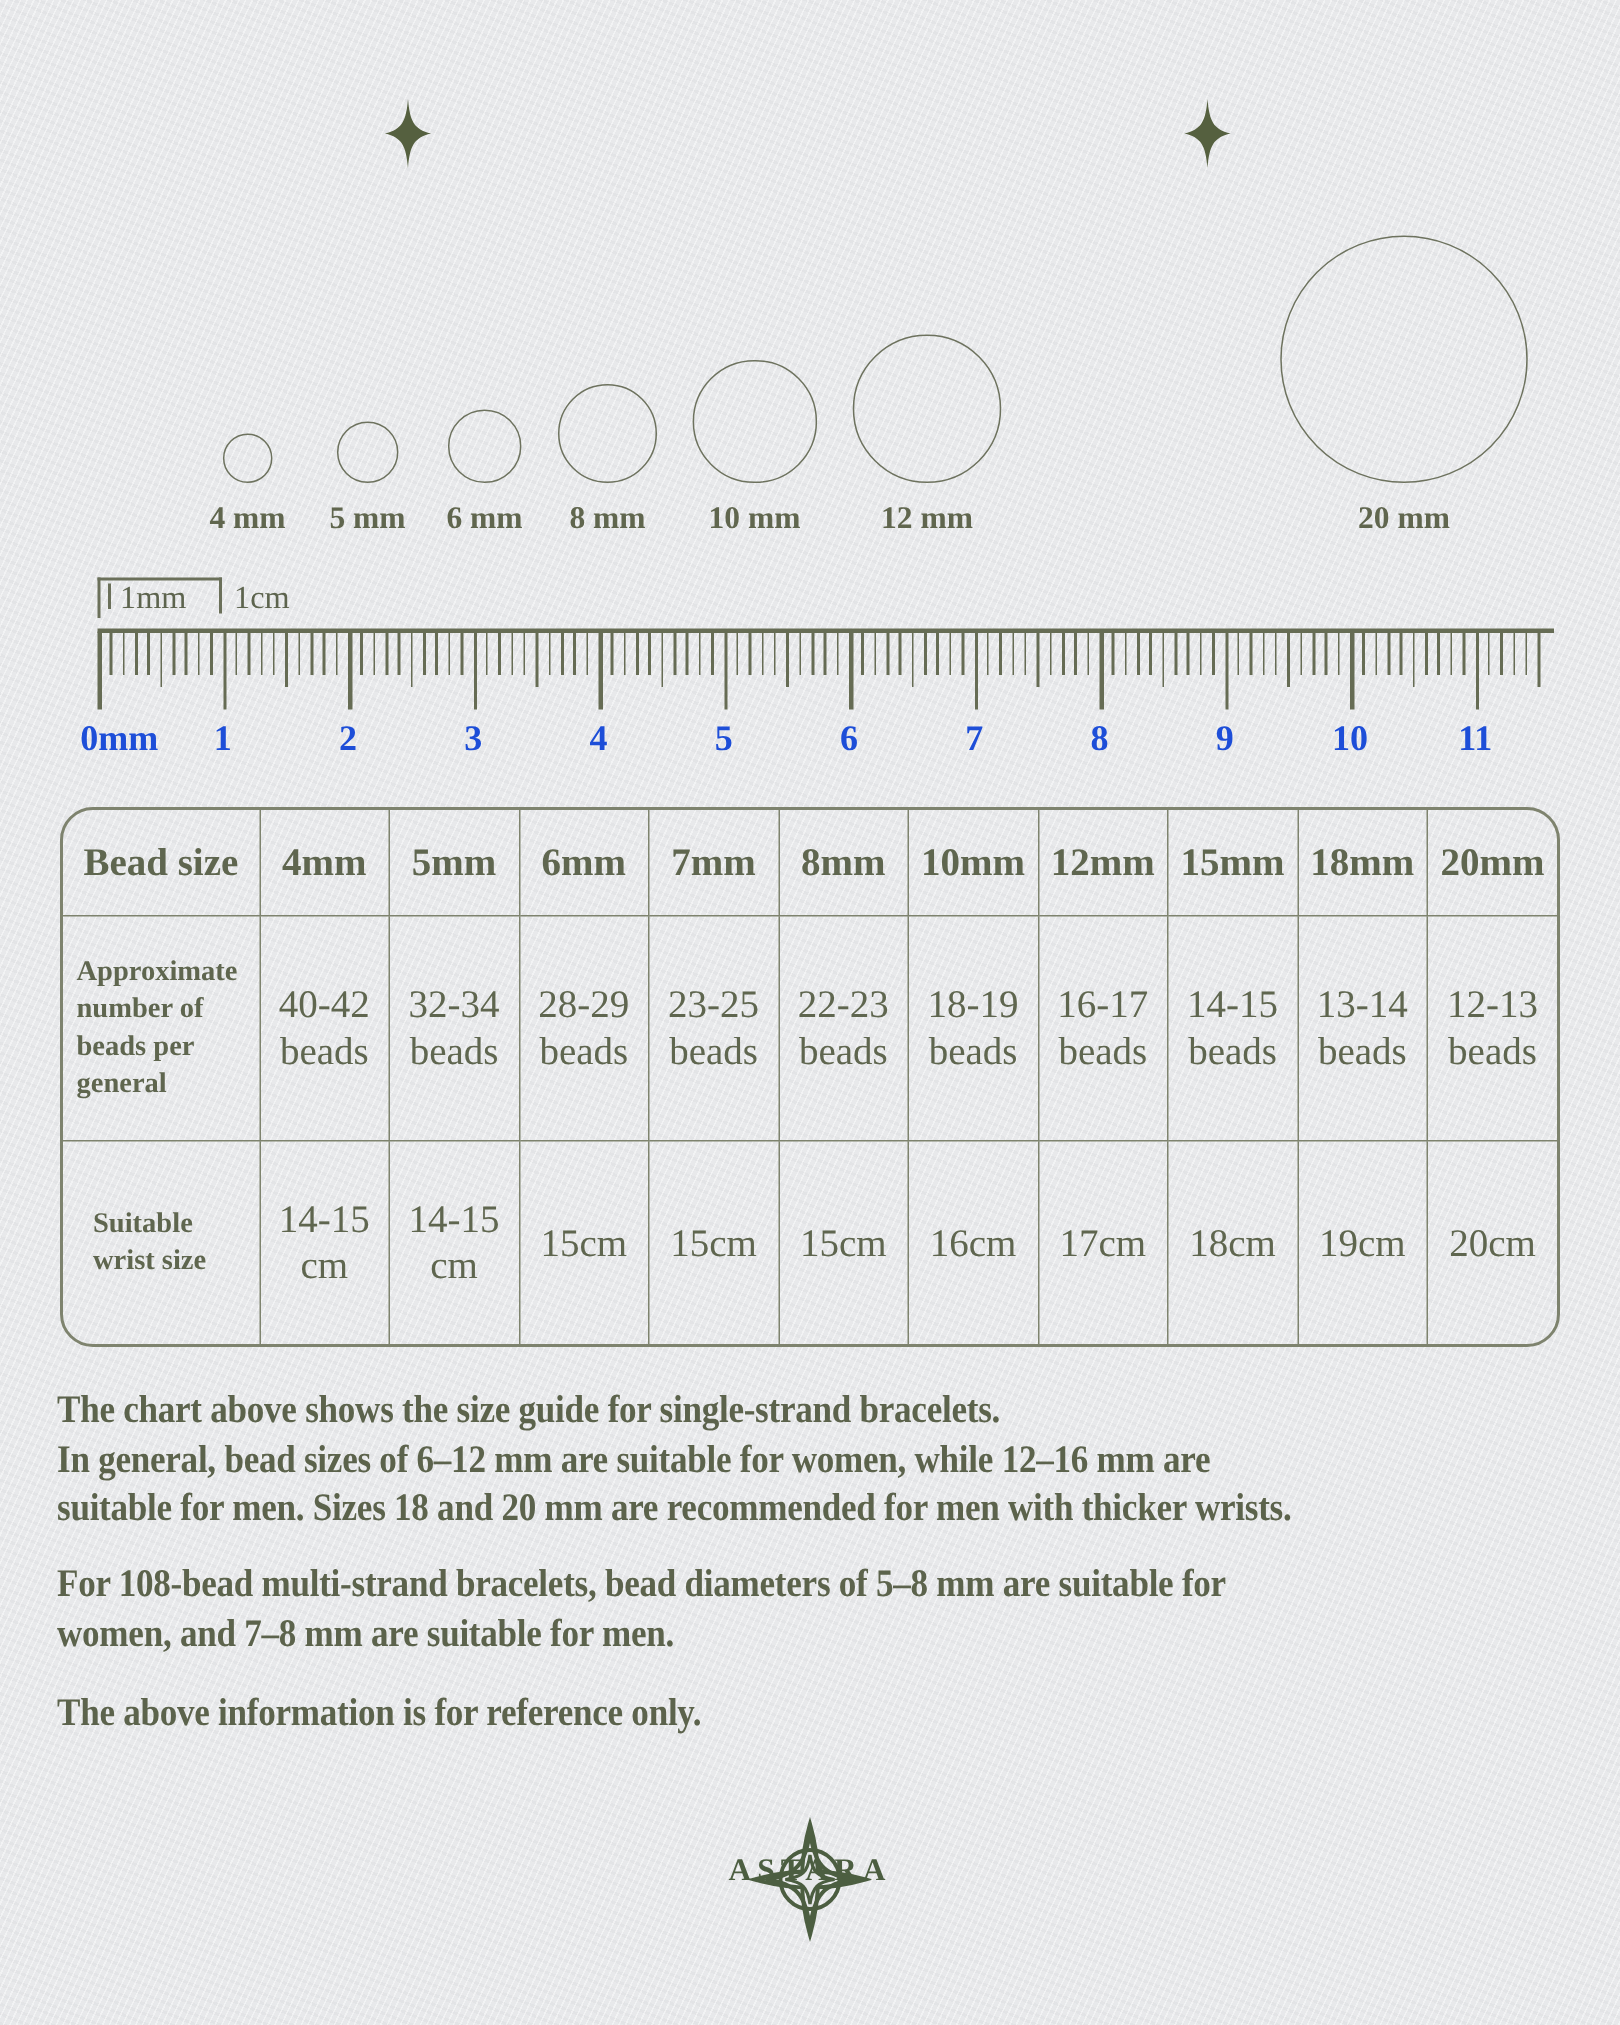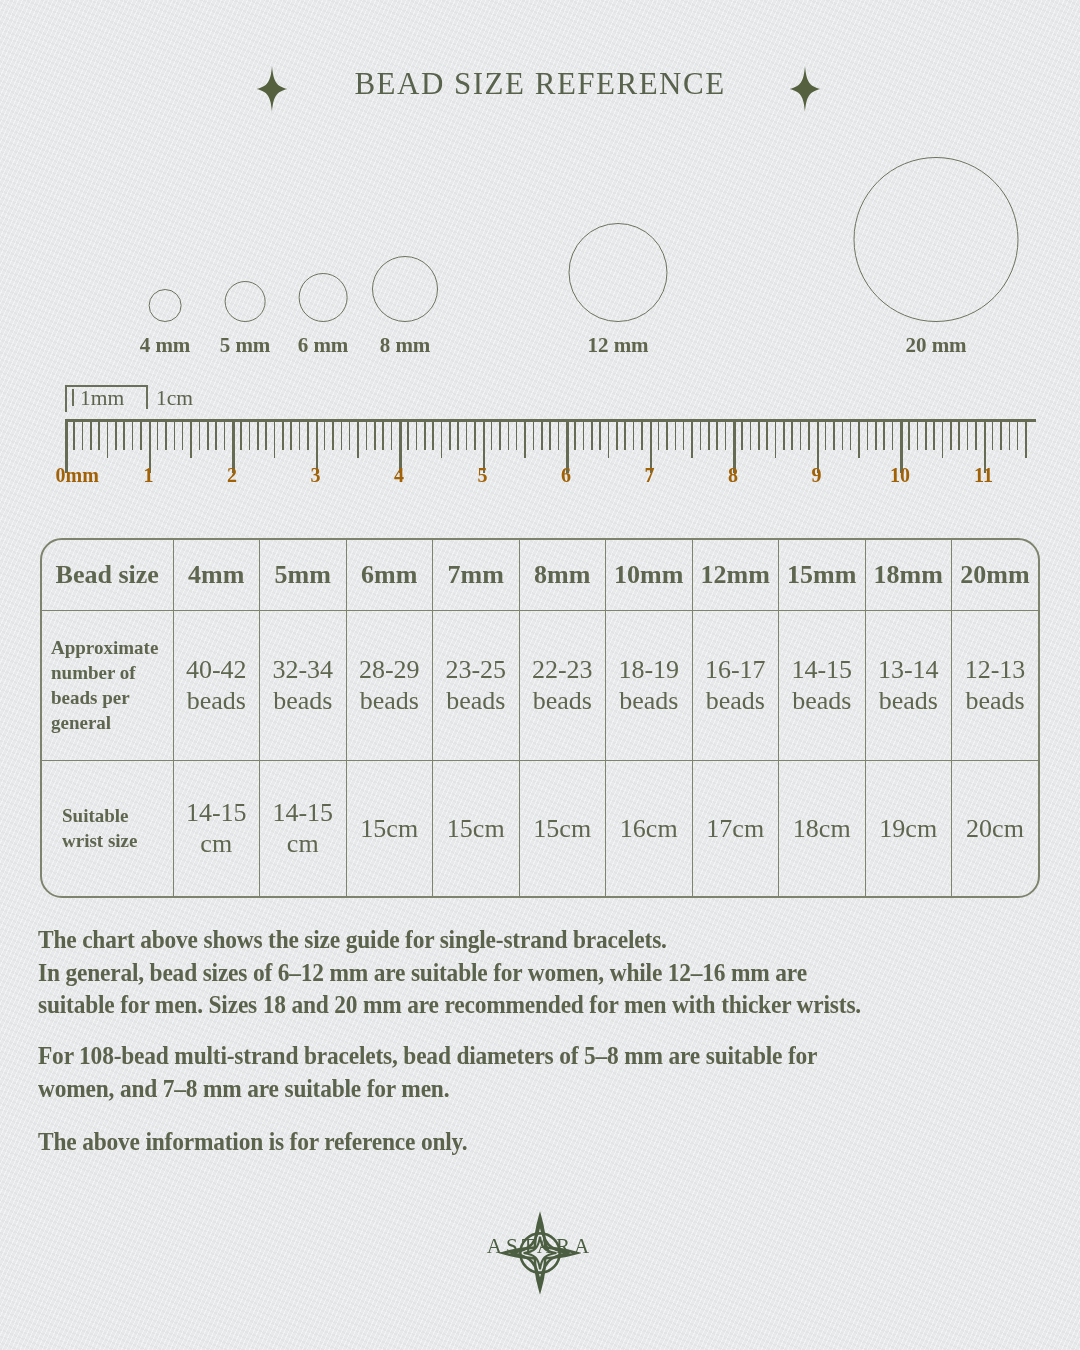--- a/index.html
+++ b/index.html
@@ -41,22 +41,22 @@
   .ruler .br-vr{position:absolute;left:146px;top:5px;width:2px;height:24px;background:#6b705a;}
   .ruler .br-v1{position:absolute;left:72px;top:9px;width:1.6px;height:17px;background:#6b705a;}
   .br-label{position:absolute;top:6px;font-size:21.5px;font-weight:400;color:#5d644e;}
   .br-label.mm{left:80px;}
   .br-label.cm{left:156px;}
   .ruler-line{position:absolute;left:65px;top:39px;width:971px;height:3px;background:#666c54;}
   .tick{position:absolute;top:41px;background:#666c54;}
   .t-mm  {width:1.6px;height:29px;}
   .t-half{width:1.6px;height:37px;}
   .t-cm  {width:2.6px;height:52px;}
-  .ruler-num{position:absolute;top:84px;transform:translateX(-50%);
-             font-size:20px;font-weight:700;white-space:nowrap;color:#a16207;}
+  .ruler-num{position:absolute;top:100px;transform:translateX(-50%);
+             font-size:24px;font-weight:700;white-space:nowrap;color:#1d4ed8;}
 
   
   .size-table-wrap{
     position:absolute;left:40px;top:538px;width:1000px;height:360px;box-sizing:border-box;
     border:2px solid #7e836e;border-radius:22px;overflow:hidden;
   }
   table.size-table{width:100%;height:100%;border-collapse:collapse;table-layout:fixed;}
   .size-table th,.size-table td{
     border-right:1.6px solid #7e836e;border-bottom:1.6px solid #7e836e;
     vertical-align:middle;color:#5f664f;box-sizing:border-box;
@@ -82,35 +82,34 @@
   }
   .note.p1{top:924px;}
   .note.p2{top:1040px;}
   .note.p3{top:1126px;}
 
   
   .brand-ornament{position:absolute;left:499px;top:1211px;width:82px;height:84px;}
   .brand-ornament svg{width:100%;height:100%;display:block;}
   .brand-name{
     position:absolute;left:0;right:0;top:1234px;text-align:center;
-    font-size:21px;font-weight:400;letter-spacing:4px;color:#4c5e41;
+    font-size:21px;font-weight:700;letter-spacing:4px;color:#4c5e41;
   }
 </style>
 </head>
 <body>
 
 <div class="page">
 
   <div class="title-row">
     <span class="sparkle left">
       <svg viewBox="0 0 100 100" preserveAspectRatio="none">
         <path d="M50,0 C54,32 62,44 98,50 C62,56 54,68 50,100 C46,68 38,56 2,50 C38,44 46,32 50,0 Z" fill="#55603f"></path>
       </svg>
     </span>
-    <h1 class="page-title">BEAD SIZE REFERENCE</h1>
     <span class="sparkle right">
       <svg viewBox="0 0 100 100" preserveAspectRatio="none">
         <path d="M50,0 C54,32 62,44 98,50 C62,56 54,68 50,100 C46,68 38,56 2,50 C38,44 46,32 50,0 Z" fill="#55603f"></path>
       </svg>
     </span>
   </div>
 
   <section class="beads" id="beads">
       <div class="bead" style="left: 165px;">
         <div class="bead-circle" style="width: 33px; height: 33px;"></div>
@@ -120,20 +119,24 @@
         <div class="bead-circle" style="width: 41.25px; height: 41.25px;"></div>
         <div class="bead-label">5 mm</div>
       </div>
       <div class="bead" style="left: 323px;">
         <div class="bead-circle" style="width: 49.5px; height: 49.5px;"></div>
         <div class="bead-label">6 mm</div>
       </div>
       <div class="bead" style="left: 405px;">
         <div class="bead-circle" style="width: 66px; height: 66px;"></div>
         <div class="bead-label">8 mm</div>
+      </div>
+      <div class="bead" style="left: 503px;">
+        <div class="bead-circle" style="width: 82.5px; height: 82.5px;"></div>
+        <div class="bead-label">10 mm</div>
       </div>
       <div class="bead" style="left: 618px;">
         <div class="bead-circle" style="width: 99px; height: 99px;"></div>
         <div class="bead-label">12 mm</div>
       </div>
       <div class="bead" style="left: 936px;">
         <div class="bead-circle" style="width: 165px; height: 165px;"></div>
         <div class="bead-label">20 mm</div>
       </div>
     </section>

